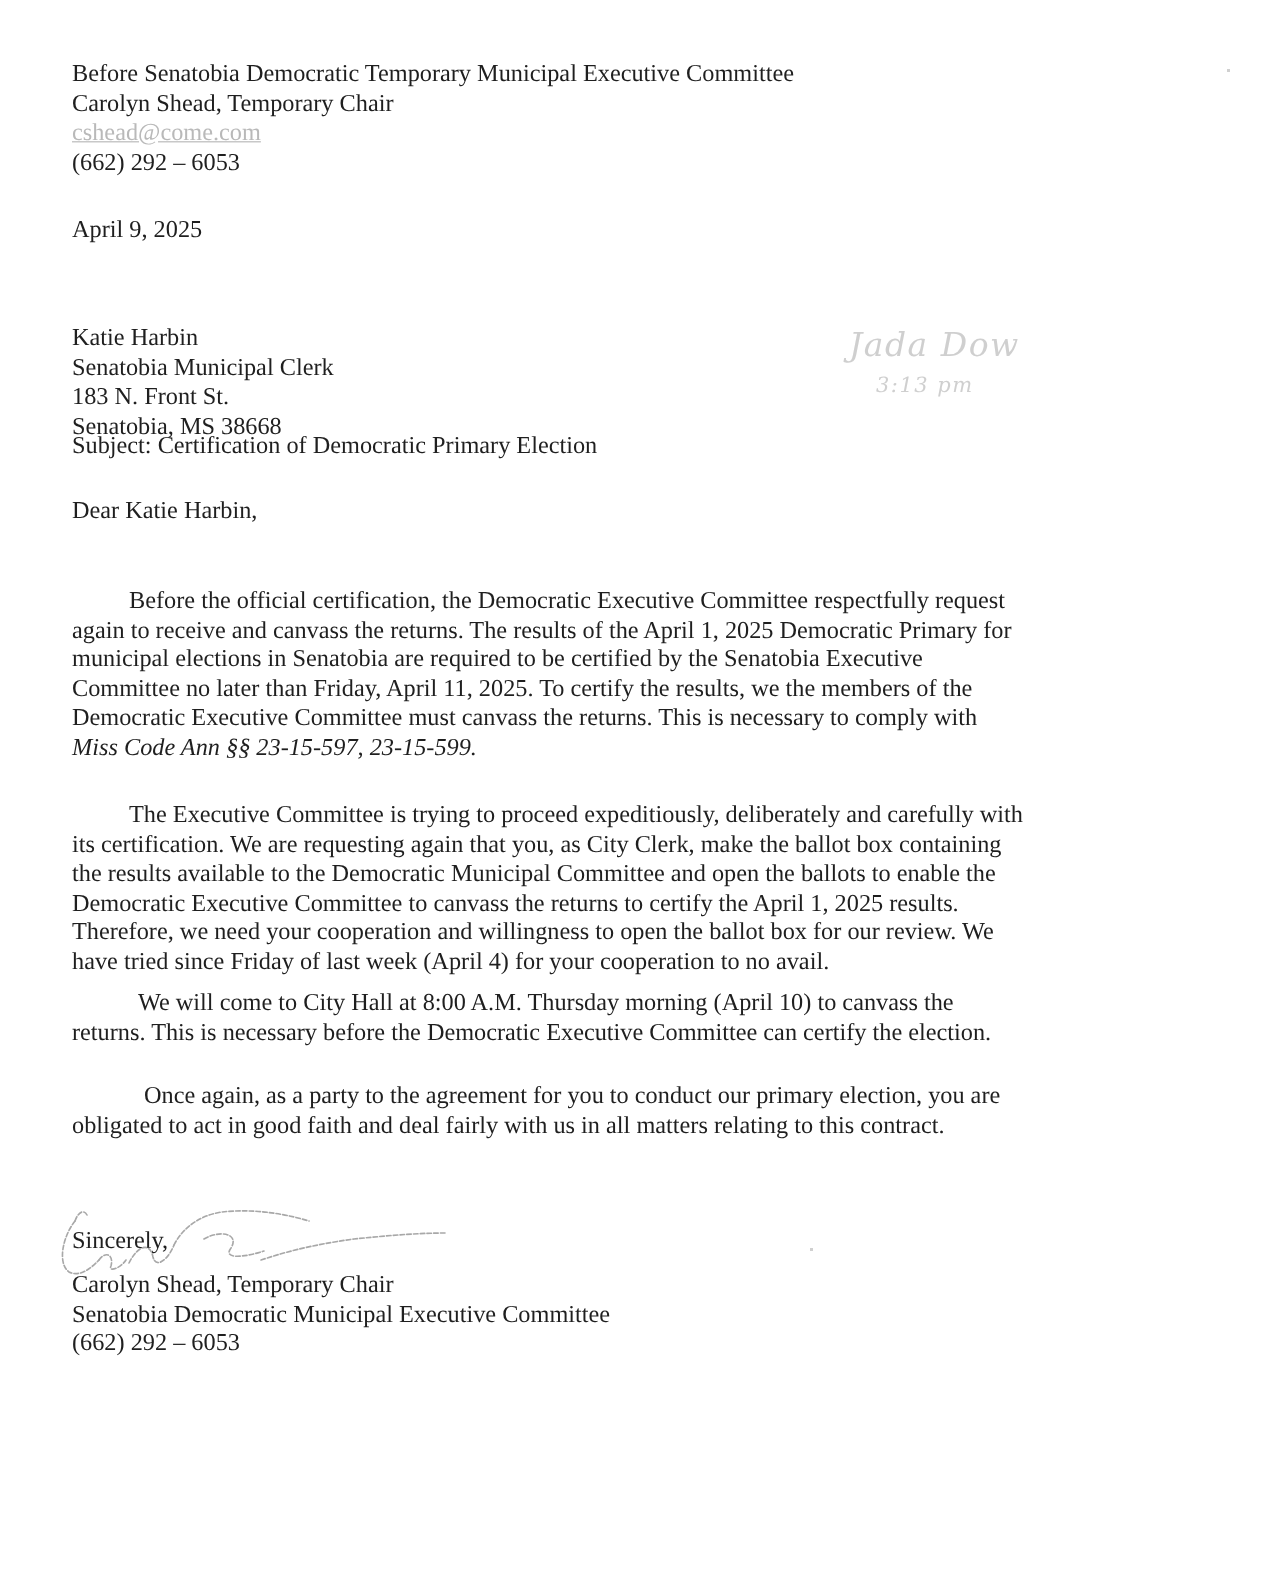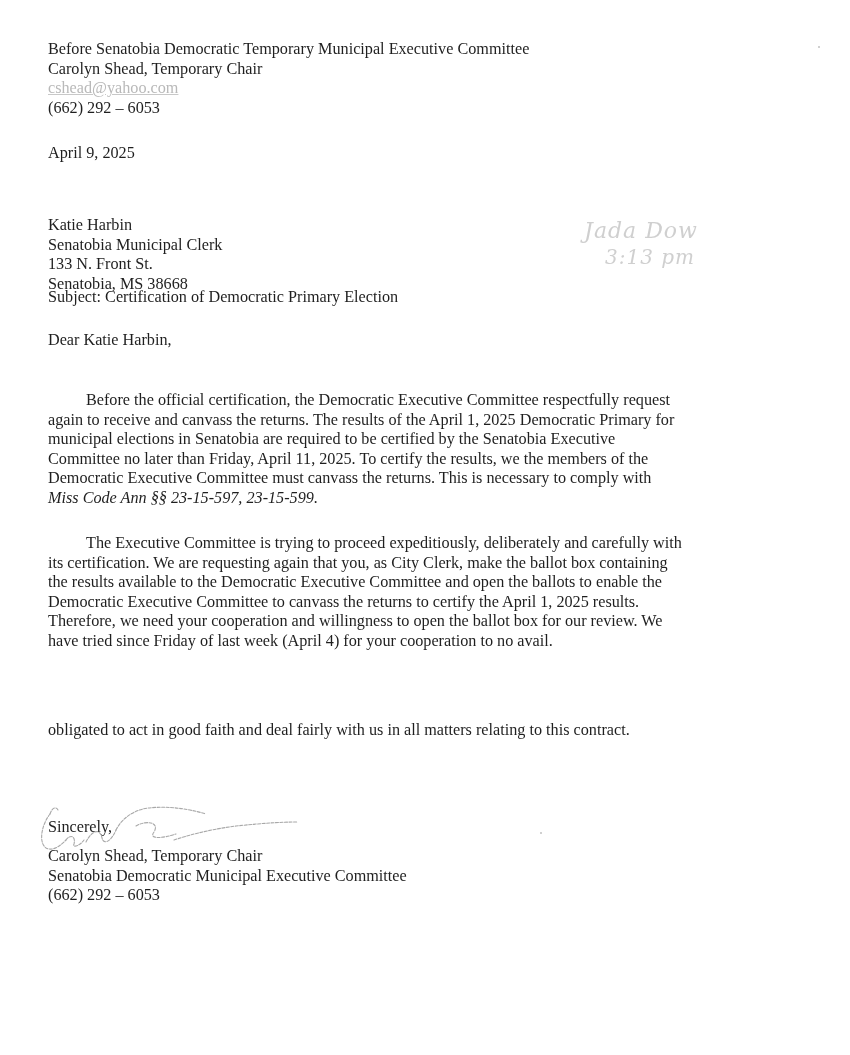--- a/index.html
+++ b/index.html
@@ -16,51 +16,51 @@
   .email { color: #b9b9b9; text-decoration: underline; text-decoration-color: #c8c8c8; }
   .para { position: absolute; left: 48px; width: 730px; }
   .para .line:first-child { text-indent: 0; }
   .indent { padding-left: 38px; margin-top: 20px; }
   .indent2 { padding-left: 44px; }
   .indent3 { padding-left: 48px; }
   .italic { font-style: italic; }
   .handwriting {
     position: absolute; left: 566px; top: 218px; width: 150px; height: 70px;
     color: #c4c4c4; font-family: "DejaVu Serif", serif; font-style: italic;
-    font-size: 22px; line-height: 26px; letter-spacing: 1px; opacity: 0.8; text-align: center;
+    font-size: 22px; line-height: 26px; letter-spacing: 1px; opacity: 0.8;
   }
   .signature { position: absolute; left: 36px; top: 800px; width: 280px; height: 60px; }
   .dot { position: absolute; width: 2px; height: 2px; background: #d0d0d0; }
 </style>
 </head>
 <body>
 
 <div class="page">
 
   <div class="blk" style="top:40px;">
     <span class="line">Before Senatobia Democratic Temporary Municipal Executive Committee</span>
     <span class="line">Carolyn Shead, Temporary Chair</span>
-    <span class="line email">cshead@yahoo.com</span>
+    <span class="line email">cshead@come.com</span>
     <span class="line">(662) 292 – 6053</span>
   </div>
 
   <div class="blk" style="top:144px;">
     <span class="line">April 9, 2025</span>
   </div>
 
   <div class="blk" style="top:188px;margin-top:28px;">
     <span class="line">Katie Harbin</span>
     <span class="line">Senatobia Municipal Clerk</span>
-    <span class="line">133 N. Front St.</span>
+    <span class="line">183 N. Front St.</span>
     <span class="line">Senatobia, MS  38668</span>
   </div>
 
   <div class="handwriting">
     <span class="line">Jada Dow</span>
-    <span class="line" style="padding-left:18px;font-size:20px;">3:13 pm</span>
+    <span class="line" style="padding-left:18px;font-size:14px;">3:13 pm</span>
   </div>
 
   <div class="blk" style="top:288px;">
     <span class="line">Subject: Certification of Democratic Primary Election</span>
   </div>
 
   <div class="blk" style="top:331px;">
     <span class="line">Dear Katie Harbin,</span>
   </div>
 
@@ -69,28 +69,33 @@
     <span class="line">again to receive and canvass the returns. The results of the April 1, 2025 Democratic Primary  for</span>
     <span class="line">municipal elections in Senatobia are required to be certified by the Senatobia Executive</span>
     <span class="line">Committee no later than Friday, April 11, 2025. To certify the results, we the members of the</span>
     <span class="line">Democratic Executive Committee must canvass the returns. This is necessary to comply with</span>
     <span class="line italic">Miss Code Ann §§ 23-15-597, 23-15-599.</span>
   </div>
 
   <div class="para" style="top:514px;">
     <span class="line indent">The Executive Committee is trying to proceed expeditiously, deliberately and carefully with</span>
     <span class="line">its certification. We are requesting again that you, as City Clerk, make the ballot box containing</span>
-    <span class="line">the results available  to the Democratic Executive Committee and open the ballots to enable the</span>
+    <span class="line">the results available  to the Democratic Municipal Committee and open the ballots to enable the</span>
     <span class="line">Democratic Executive Committee to canvass the returns to certify the April 1, 2025 results.</span>
     <span class="line">Therefore, we need your cooperation and willingness to open the ballot box for our review. We</span>
     <span class="line">have tried since Friday of last week (April 4) for your cooperation to no avail.</span>
   </div>
 
+  <div class="para" style="top:659px;">
+    <span class="line indent2">We will come to City Hall at 8:00 A.M. Thursday morning (April 10) to canvass  the</span>
+    <span class="line">returns. This is necessary before the Democratic Executive Committee can certify the election.</span>
+  </div>
 
   <div class="para" style="top:721px;">
+    <span class="line indent3">Once again, as a party to the agreement for you to conduct our primary election, you are</span>
     <span class="line">obligated to act in good faith and deal fairly with us in all matters relating to this contract.</span>
   </div>
 
   <div class="blk" style="top:787px;margin-top:31px;">
     <span class="line">Sincerely,</span>
   </div>
 
   <svg class="signature" viewBox="0 0 280 60">
     <g fill="none" stroke="#a8a8a8" stroke-width="1.1" stroke-linecap="round" stroke-dasharray="3 1.5">
       <path d="M14 14 C6 24, 2 42, 10 48 C18 52, 26 44, 30 40"></path>

